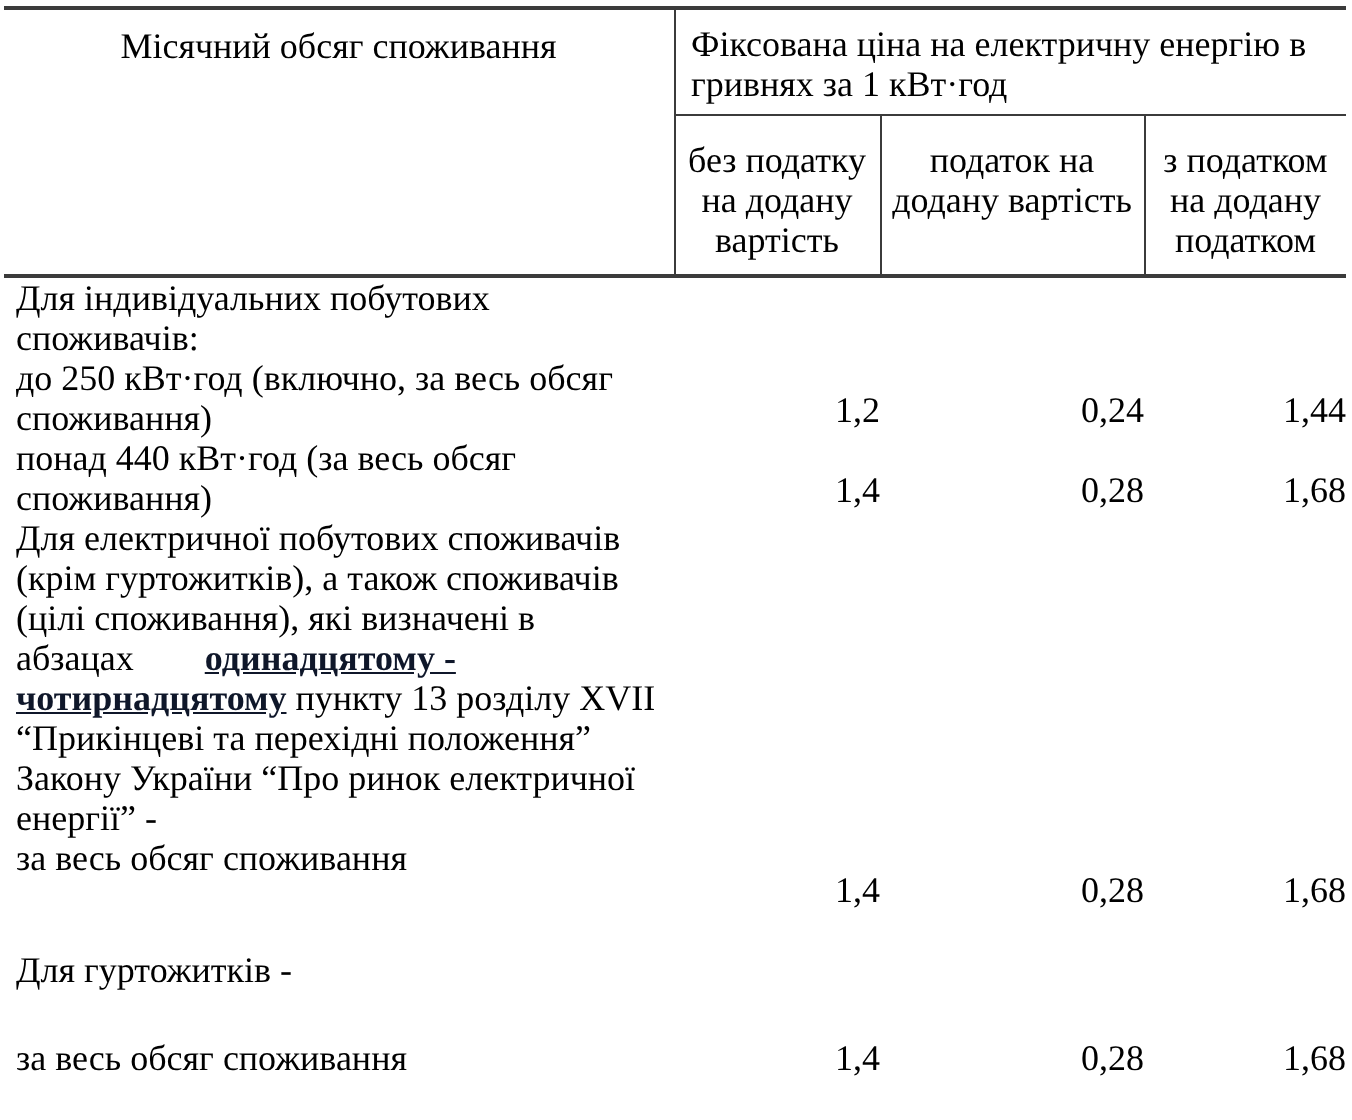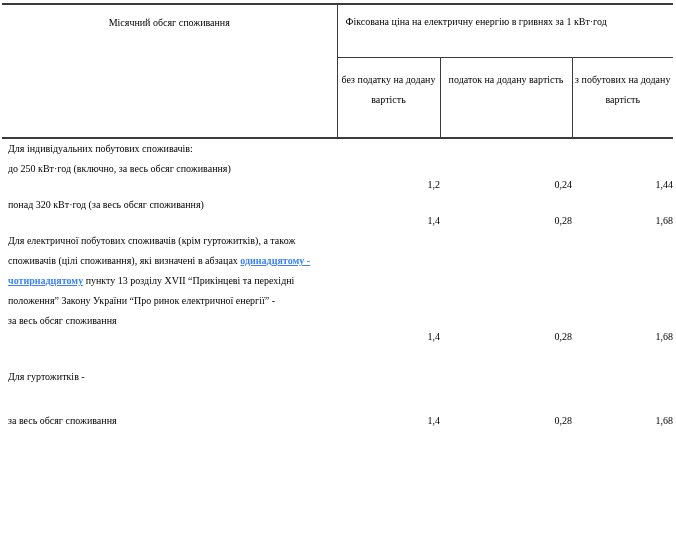--- a/index.html
+++ b/index.html
@@ -16,21 +16,21 @@
       position: relative;
       width: 676px;
       height: 560px;
     }
     table.tariff {
       border-collapse: collapse;
       table-layout: fixed;
       width: 671px;
       margin: 3px 0 0 2px;
       border-top: 2px solid #3b3b3b;
-      font-size: 10px;
+      font-size: 18px;
       line-height: 20px;
       color: #000000;
     }
     td { vertical-align: top; padding: 0; }
 
     
     tr.hrow1 { height: 53px; }
     tr.hrow2 { height: 81px; }
     td.h-left {
       text-align: center;
@@ -51,24 +51,25 @@
     }
     td.h-sub-r { border-right: 1px solid #3b3b3b; }
 
     
     td.lbl  { text-align: left;   padding: 0 8px 0 6px; }
     td.val  { text-align: right; padding: 16px 0 0 0; }
     tr.row-dorm td { padding-top: 20px; }
     tr.row-last td { padding-top: 24px; }
 
     a.doc-link {
-      color: #3b82f6;
+      color: #0f172a;
       font-weight: bold;
       text-decoration: underline;
       cursor: pointer;
+      margin-left: 31px;
     }
   </style>
 </head>
 <body>
 
 <div class="page">
   <table class="tariff">
     <colgroup>
       <col style="width:335px">
       <col style="width:103px">
@@ -76,39 +77,39 @@
       <col style="width:101px">
     </colgroup>
     <tbody>
       <tr class="hrow1">
         <td class="h-left" rowspan="2">Місячний обсяг споживання</td>
         <td class="h-group" colspan="3">Фіксована ціна на електричну енергію в гривнях за 1 кВт·год</td>
       </tr>
       <tr class="hrow2">
         <td class="h-sub h-sub-r">без податку на додану вартість</td>
         <td class="h-sub h-sub-r">податок на додану вартість</td>
-        <td class="h-sub">з побутових на додану вартість</td>
+        <td class="h-sub">з податком на додану податком</td>
       </tr>
 
       <tr>
         <td class="lbl">Для індивідуальних побутових споживачів:</td>
         <td class="val"></td>
         <td class="val"></td>
         <td class="val"></td>
       </tr>
 
       <tr>
         <td class="lbl">до 250 кВт·год (включно, за весь обсяг споживання)</td>
         <td class="val">1,2</td>
         <td class="val">0,24</td>
         <td class="val">1,44</td>
       </tr>
 
       <tr>
-        <td class="lbl">понад 320 кВт·год (за весь обсяг споживання)</td>
+        <td class="lbl">понад 440 кВт·год (за весь обсяг споживання)</td>
         <td class="val">1,4</td>
         <td class="val">0,28</td>
         <td class="val">1,68</td>
       </tr>
 
       <tr>
         <td class="lbl">
           <span>Для електричної побутових споживачів (крім гуртожитків), а також споживачів (цілі споживання), які визначені в абзацах </span><a class="doc-link">одинадцятому - чотирнадцятому</a><span> пункту 13 розділу XVII “Прикінцеві та перехідні положення” Закону України “Про ринок електричної енергії” -</span>
         </td>
         <td class="val"></td>

